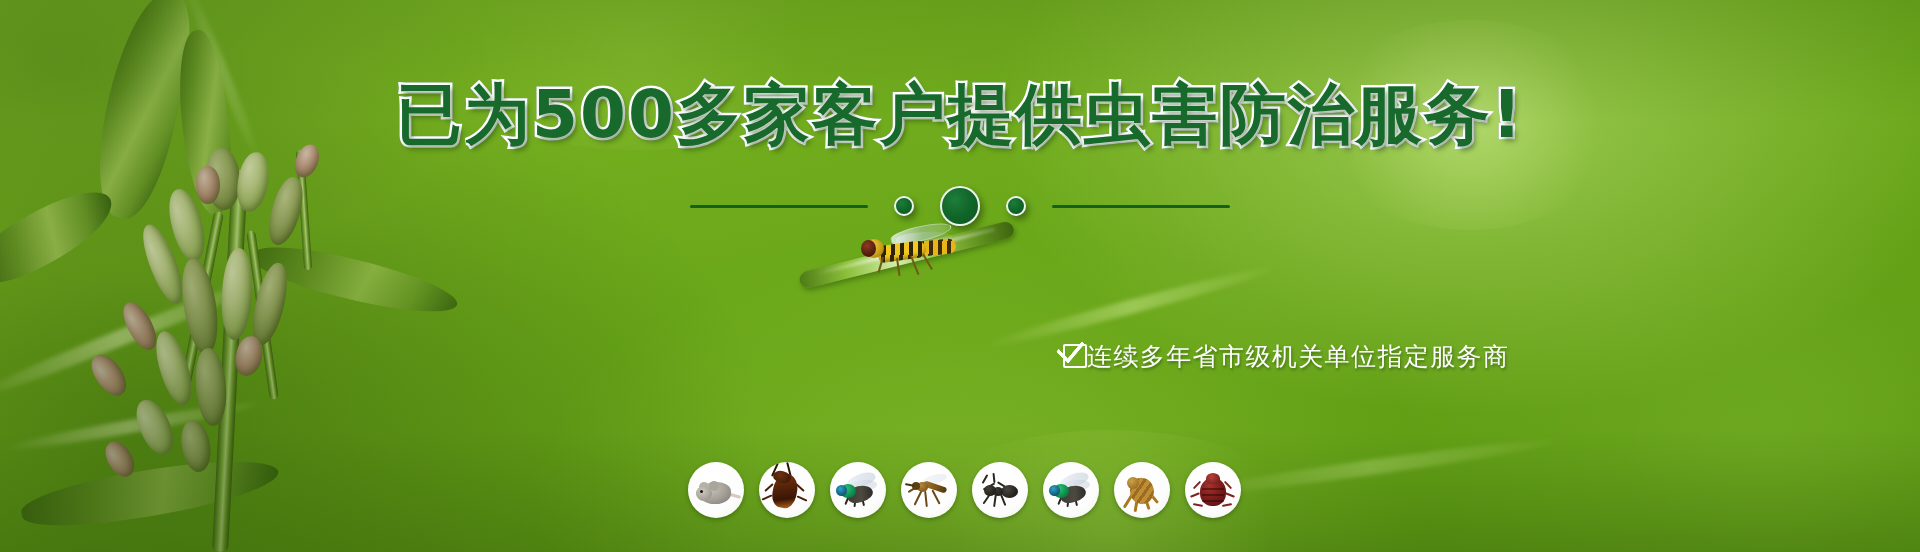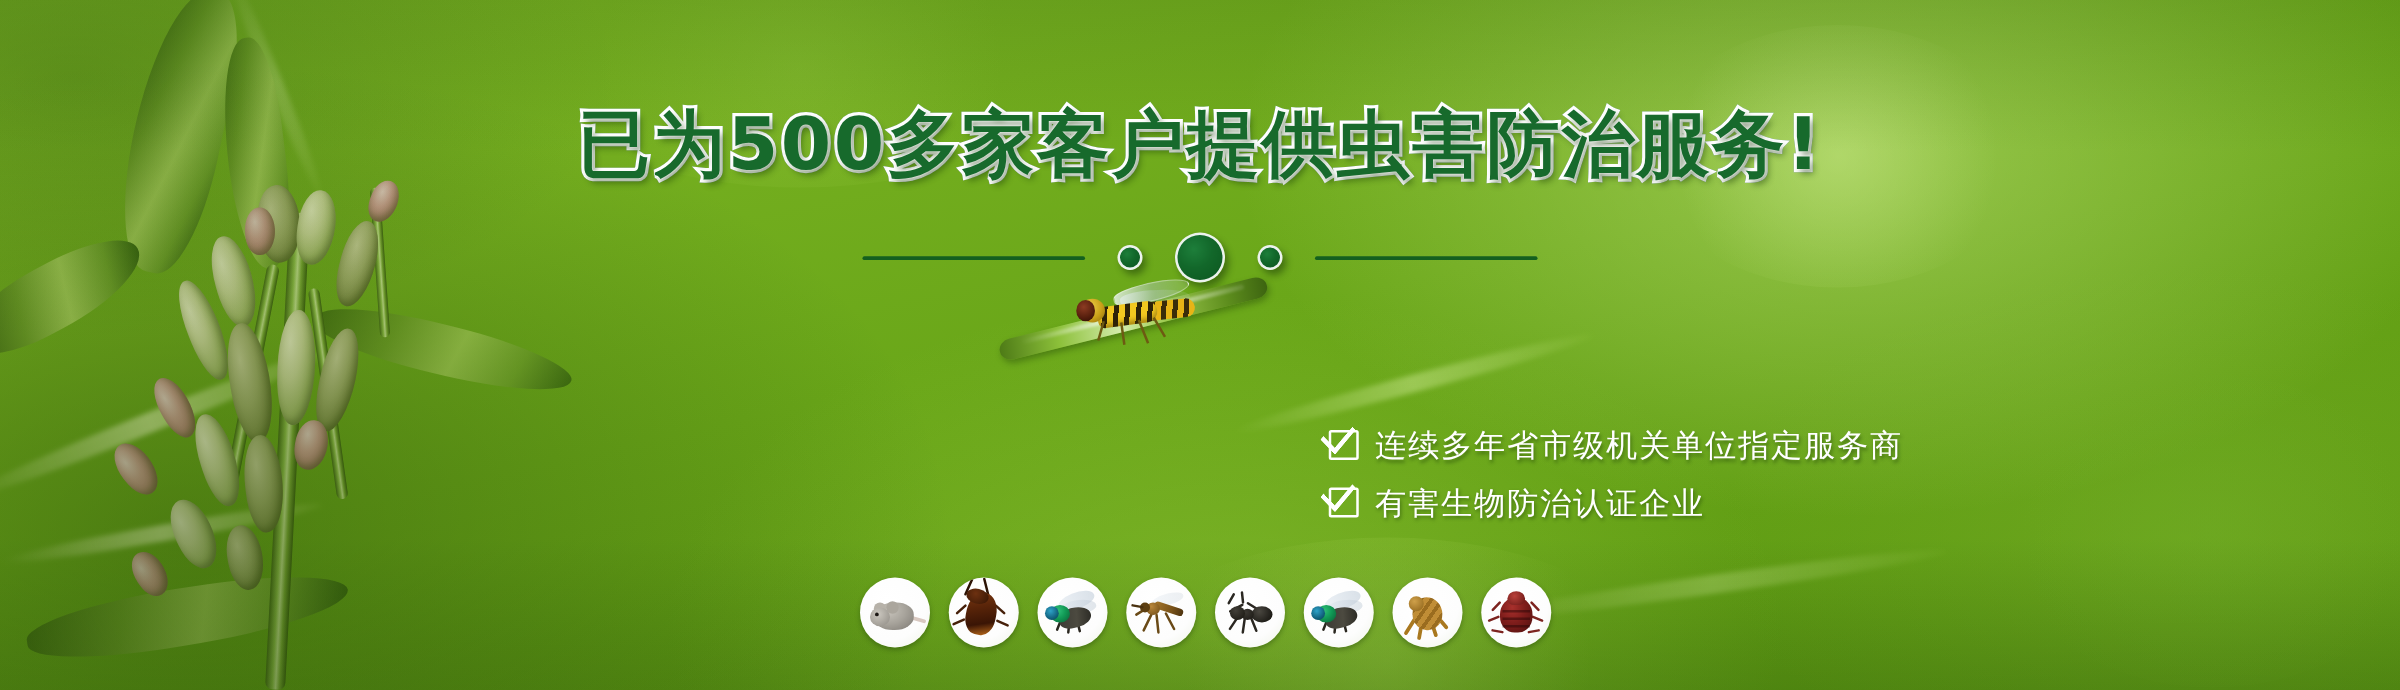--- a/index.html
+++ b/index.html
@@ -59,21 +59,21 @@
   }
   .bladeleaf {
     position:absolute;
     background:linear-gradient(105deg,#3d6610 0%,#6f9e28 30%,#a8cf58 55%,#74a52c 78%,#2f5a0c 100%);
   }
 
   
   #headline {
     position:absolute; left:0; right:0; top:78px;
     text-align:center;
-    font-size:58px; line-height:74px;
+    font-size:66px; line-height:74px;
     font-weight:700;
     letter-spacing:2px;
     color:#176a2c;
     white-space:nowrap;
     -webkit-text-stroke:5px #ffffff;
     paint-order:stroke fill;
     text-shadow:
        0 0 2px rgba(255,255,255,.95),
        3px 4px 5px rgba(20,55,5,.45);
   }
@@ -170,21 +170,21 @@
     transform:rotate(-4deg);
     border-radius:50% 60% 55% 45%;
     background:linear-gradient(100deg,rgba(235,242,250,.55),rgba(190,205,220,.25),rgba(240,248,255,.1));
   }
   #flyfly .leg {
     position:absolute; width:2px; background:#6d5a12; transform-origin:top center;
   }
 
   
   #checks { position:absolute; left:1063px; top:333px; }
-  .chk-row { display:flex; align-items:center; height:46px; gap:13px; }
+  .chk-row { display:flex; align-items:center; height:46px; }
   .chk-box {
     position:relative; width:24px; height:24px;
     border:2px solid #ffffff; border-radius:2px;
     flex:0 0 auto;
   }
   .chk-box::after {
     content:""; position:absolute;
     left:3px; top:1px; width:22px; height:13px;
     border-left:4px solid #ffffff;
     border-bottom:4px solid #ffffff;
@@ -371,24 +371,20 @@
       <div class="leg" style="left:64px;top:31px;height:18px;transform:rotate(-30deg);"></div>
     </div>
   </div>
 
 
   <div id="checks">
     <div class="chk-row">
       <span class="chk-box"></span>
       <span class="chk-text">连续多年省市级机关单位指定服务商</span>
     </div>
-    <div class="chk-row">
-      <span class="chk-box"></span>
-      <span class="chk-text">有害生物防治认证企业</span>
-    </div>
   </div>
 
   <div id="pests">
 
     <div class="pest">
       <i class="pbody mouse-tail"></i>
       <i class="pbody mouse-body"></i>
       <i class="pbody mouse-ear"></i>
       <i class="pbody mouse-ear2"></i>
       <i class="pbody mouse-head"></i>

